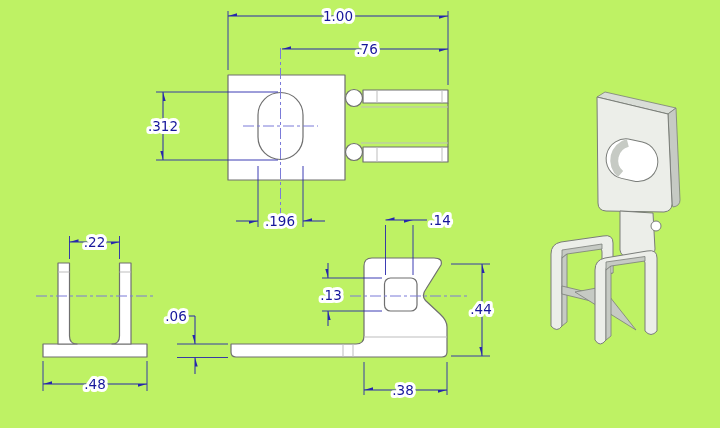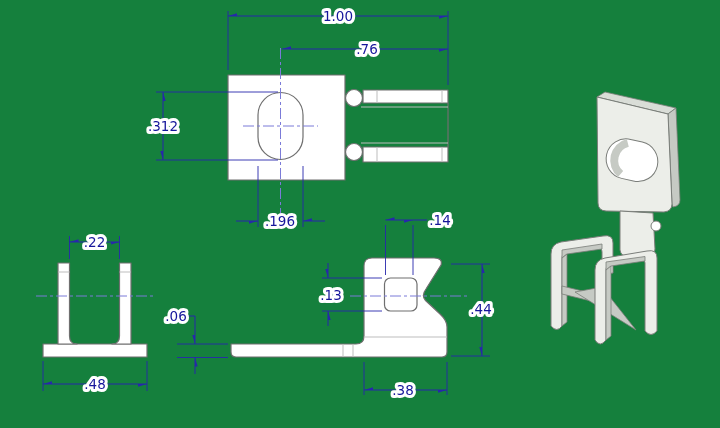--- a/index.html
+++ b/index.html
@@ -1,16 +1,16 @@
 <!DOCTYPE html>
 <html><head>
 <meta charset="utf-8">
 <style>
   html,body{margin:0;padding:0;background:#ffffff;}
-  .stage{position:relative;width:720px;height:428px;background:#15803d;overflow:hidden;
+  .stage{position:relative;width:720px;height:428px;background:#bef264;overflow:hidden;
          font-family:"DejaVu Sans", sans-serif;}
   svg{position:absolute;left:0;top:0;}
   .part{fill:#ffffff;stroke:#6f6f6f;stroke-width:1.2;stroke-linejoin:round;}
   .partline{fill:none;stroke:#6f6f6f;stroke-width:1.2;}
   .bend{fill:none;stroke:#bdbdbd;stroke-width:1;}
   .dim{fill:none;stroke:#2727ab;stroke-width:1;}
   .ext{fill:none;stroke:#2727ab;stroke-width:0.9;}
   .cl{fill:none;stroke:#7b7bd8;stroke-width:1;stroke-dasharray:11 3 3 3;}
   .dimtext{font-size:13.5px;fill:#16169b;text-anchor:middle;
            paint-order:stroke;stroke:#ffffff;stroke-width:6px;stroke-linejoin:round;}

